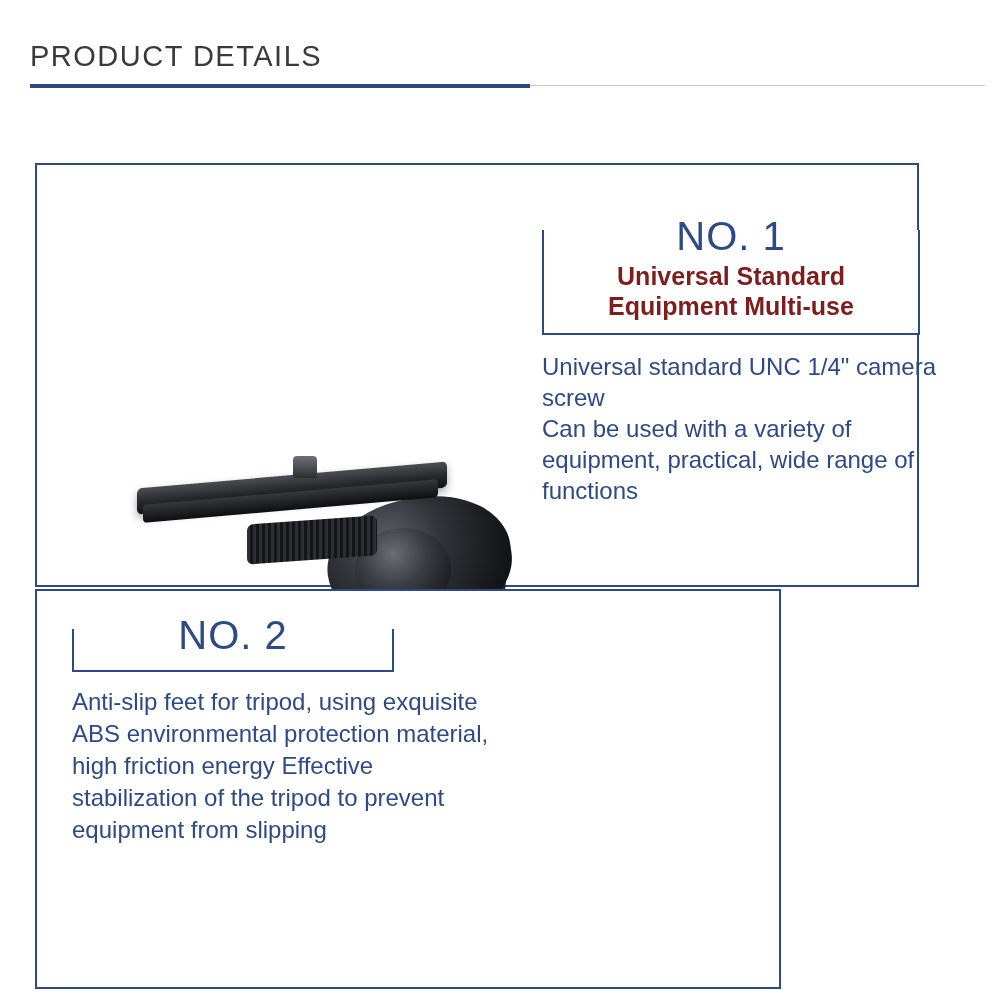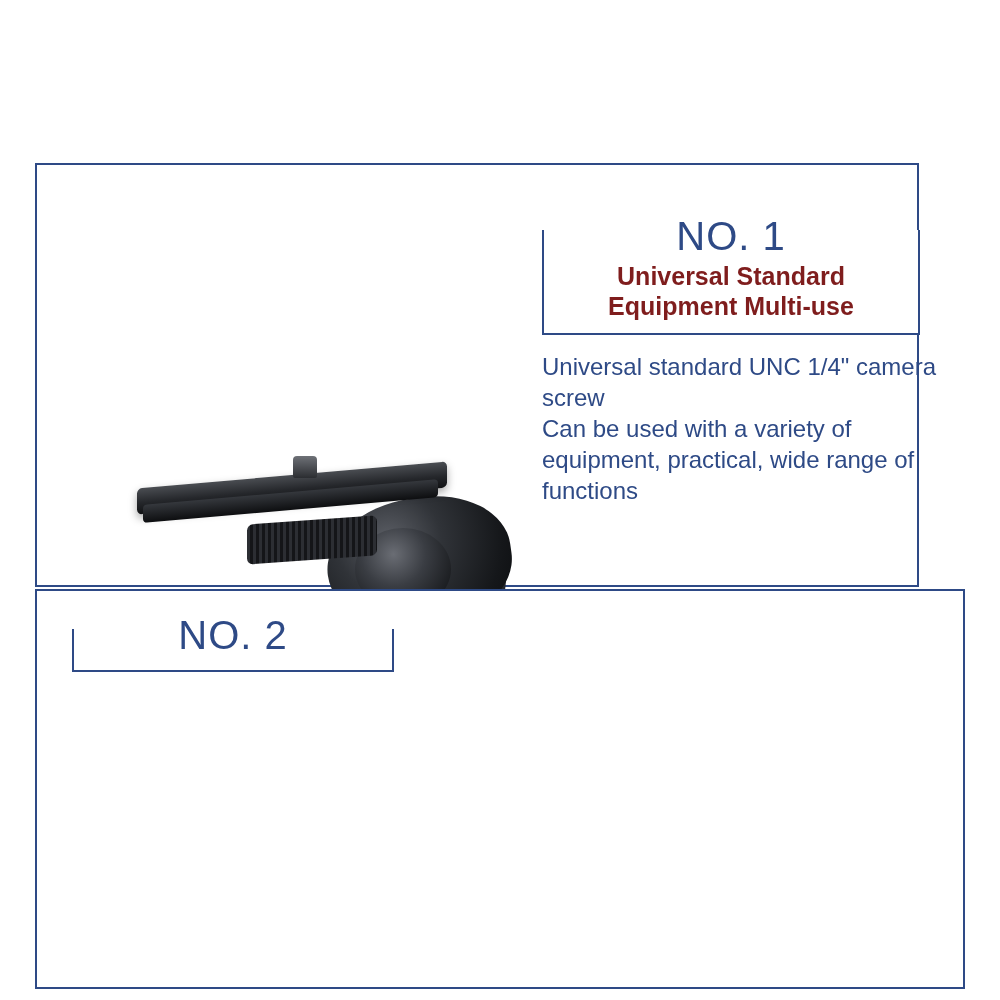--- a/index.html
+++ b/index.html
@@ -64,21 +64,21 @@
   }
   .panel-one {
     left: 35px;
     top: 163px;
     width: 884px;
     height: 424px;
   }
   .panel-two {
     left: 35px;
     top: 589px;
-    width: 930px;
+    width: 746px;
     height: 400px;
     text-decoration: underline;
   }
 
   
   .text-block {
     position: absolute;
   }
   .tb-one {
     left: 505px;
@@ -248,20 +248,25 @@
     background: linear-gradient(90deg, rgba(255,255,255,0) 0%, rgba(255,255,255,.33) 50%, rgba(255,255,255,0) 100%);
     border-radius: 6px;
     transform: rotate(9deg);
   }
 </style>
 </head>
 <body>
 
 <div class="page">
 
+  <div class="header">
+    <div class="header-title">PRODUCT DETAILS</div>
+    <div class="header-rule-thick"></div>
+    <div class="header-rule-thin"></div>
+  </div>
 
   <div class="panel panel-one">
 
     <div class="photo photo-one">
       <div class="tp-leg"></div>
       <div class="tp-leg2"></div>
       <div class="tp-hl"></div>
       <div class="tp-arm"></div>
       <div class="tp-ball"></div>
       <div class="tp-ball-btn"></div>
@@ -282,17 +287,18 @@
     </div>
 
   </div>
 
   <div class="panel panel-two">
 
     <div class="text-block tb-two">
       <div class="badge badge-two">
         <div class="badge-no">NO. 2</div>
       </div>
+      <div class="body-text body-text-two">Anti-slip feet for tripod, using exquisite ABS environmental protection material, high friction energy Effective stabilization of the tripod to prevent equipment from slipping</div>
     </div>
 
   </div>
 
 </div>
 
 </body></html>

